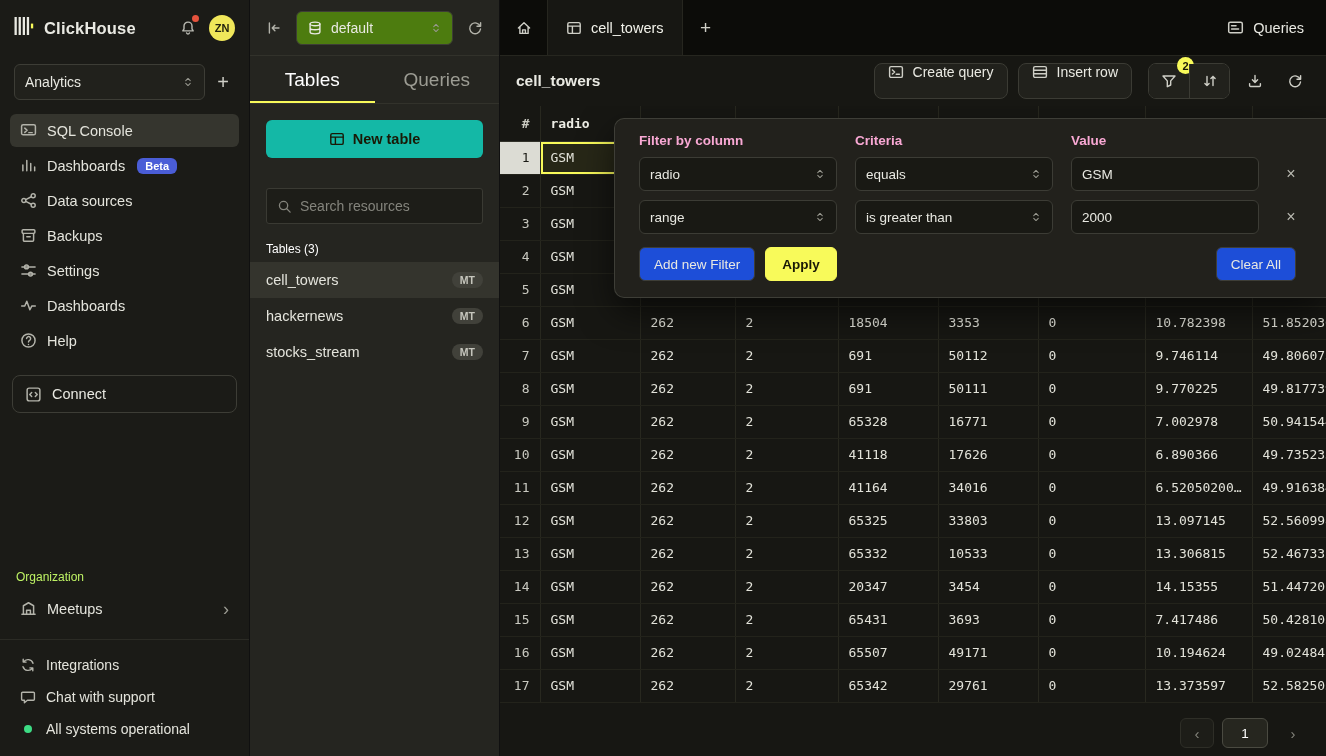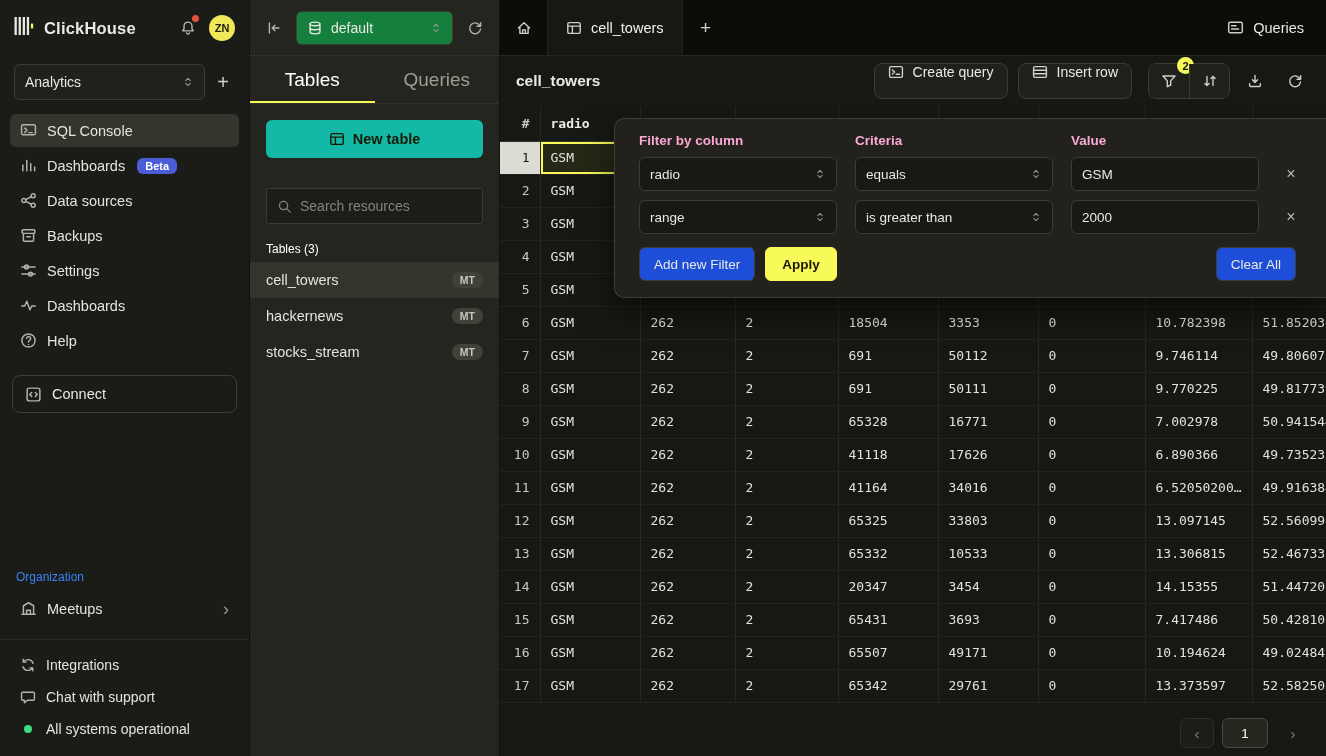--- a/index.html
+++ b/index.html
@@ -23,33 +23,33 @@
 .select{display:flex;align-items:center;gap:8px;border:1px solid #3d3d36;border-radius:6px;background:#21211c;padding:0 10px;height:36px;font-size:14px;color:#e9e9e2;cursor:pointer;}
 .workspace-row .select{flex:1;justify-content:space-between;}
 .icon-btn{background:none;border:none;color:#cfcfc7;font-size:20px;line-height:1;cursor:pointer;padding:4px 6px;}
 nav{display:flex;flex-direction:column;gap:2px;padding:0 10px;}
 .nav-item{display:flex;align-items:center;gap:10px;height:33px;padding:0 10px;border-radius:6px;font-size:14.5px;color:#e4e4dc;cursor:pointer;}
 .nav-item .icon{width:17px;height:17px;color:#b3b3aa;}
 .nav-item.active{background:#35352e;}
 .beta-badge{margin-left:2px;background:#4a5dd7;color:#fff;font-size:11px;font-weight:600;padding:2px 8px;border-radius:6px;}
 .connect{margin:18px 12px 0;height:38px;display:flex;align-items:center;gap:10px;padding:0 12px;background:none;border:1px solid #3d3d36;border-radius:8px;color:#e9e9e2;font-size:14.5px;cursor:pointer;}
 .connect .icon{width:17px;height:17px;color:#b3b3aa;}
-.org-label{padding:0 16px 8px;font-size:12px;color:#3b82f6;}
+.org-label{padding:0 16px 8px;font-size:12px;color:#bef264;}
 .meetups-wrap{padding:0 10px;}
 .chev-r{margin-left:auto;color:#9c9c93;font-size:18px;line-height:1;}
 .side-divider{border-top:1px solid #2b2b25;margin:14px 0 10px;}
 .side-footer{padding:0 10px 12px;display:flex;flex-direction:column;gap:2px;}
 .foot-item{display:flex;align-items:center;gap:10px;height:30px;padding:0 10px;font-size:14px;color:#e4e4dc;cursor:pointer;border-radius:6px;}
 .foot-item .icon{width:16px;height:16px;color:#b3b3aa;}
 .status-dot{width:8px;height:8px;border-radius:50%;background:#3ddc84;margin:0 4px;flex:none;display:inline-block;}
 
 
 .explorer{width:250px;min-width:250px;background:#252520;display:flex;flex-direction:column;border-right:1px solid #101010;}
 .exp-top{height:56px;display:flex;align-items:center;gap:10px;padding:0 12px;border-bottom:1px solid #32322b;}
-.exp-top .select{flex:1;height:34px;background:#15803d;justify-content:flex-start;align-items:center;}
+.exp-top .select{flex:1;height:34px;background:#4d7c0f;justify-content:flex-start;align-items:center;}
 .exp-top .select .sel-text{flex:1;}
 .tool-ic{background:none;border:none;color:#b3b3aa;display:flex;align-items:center;justify-content:center;width:24px;height:24px;cursor:pointer;}
 .exp-tabs{display:flex;height:48px;border-bottom:1px solid #32322b;}
 .exp-tab{flex:1;display:flex;align-items:center;justify-content:center;font-size:19px;color:#9c9c93;cursor:pointer;}
 .exp-tab.active{color:#fff;box-shadow:inset 0 -2px 0 #f8fa5a;}
 .new-table{margin:16px 16px 0;height:38px;display:flex;align-items:center;justify-content:center;gap:8px;background:#14b8a6;border:none;border-radius:6px;color:#191906;font-size:14.5px;font-weight:700;cursor:pointer;}
 .searchbox{margin:30px 16px 0;height:36px;display:flex;align-items:center;gap:8px;background:#1d1d18;border:1px solid #3a3a33;border-radius:3px;padding:0 10px;color:#84847c;}
 .searchbox .icon{width:15px;height:15px;}
 .searchbox input{flex:1;min-width:0;background:none;border:none;outline:none;color:#e9e9e2;font-size:14px;font-family:inherit;}
 .searchbox input::placeholder{color:#84847c;}

